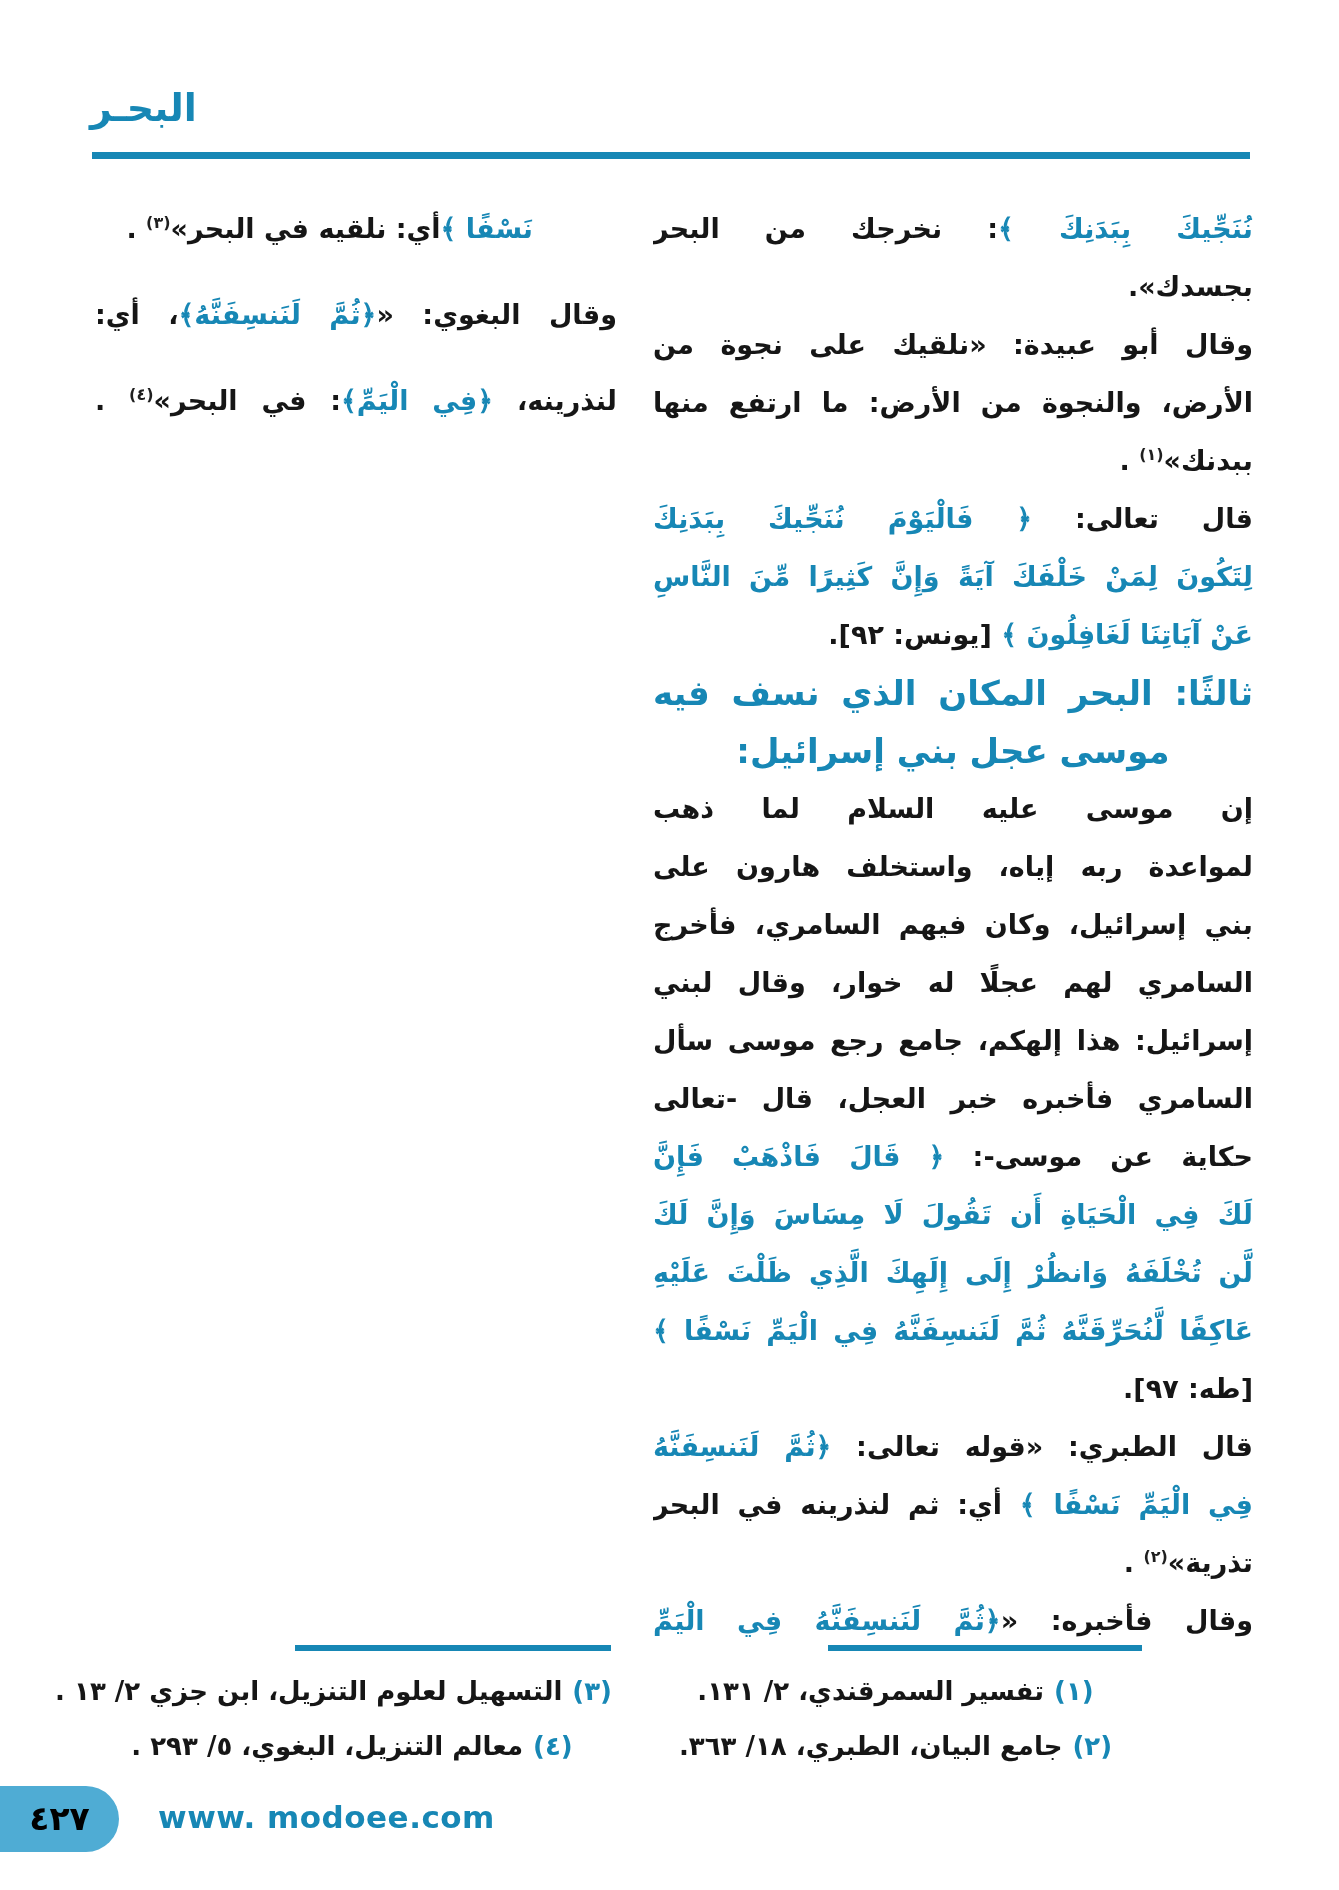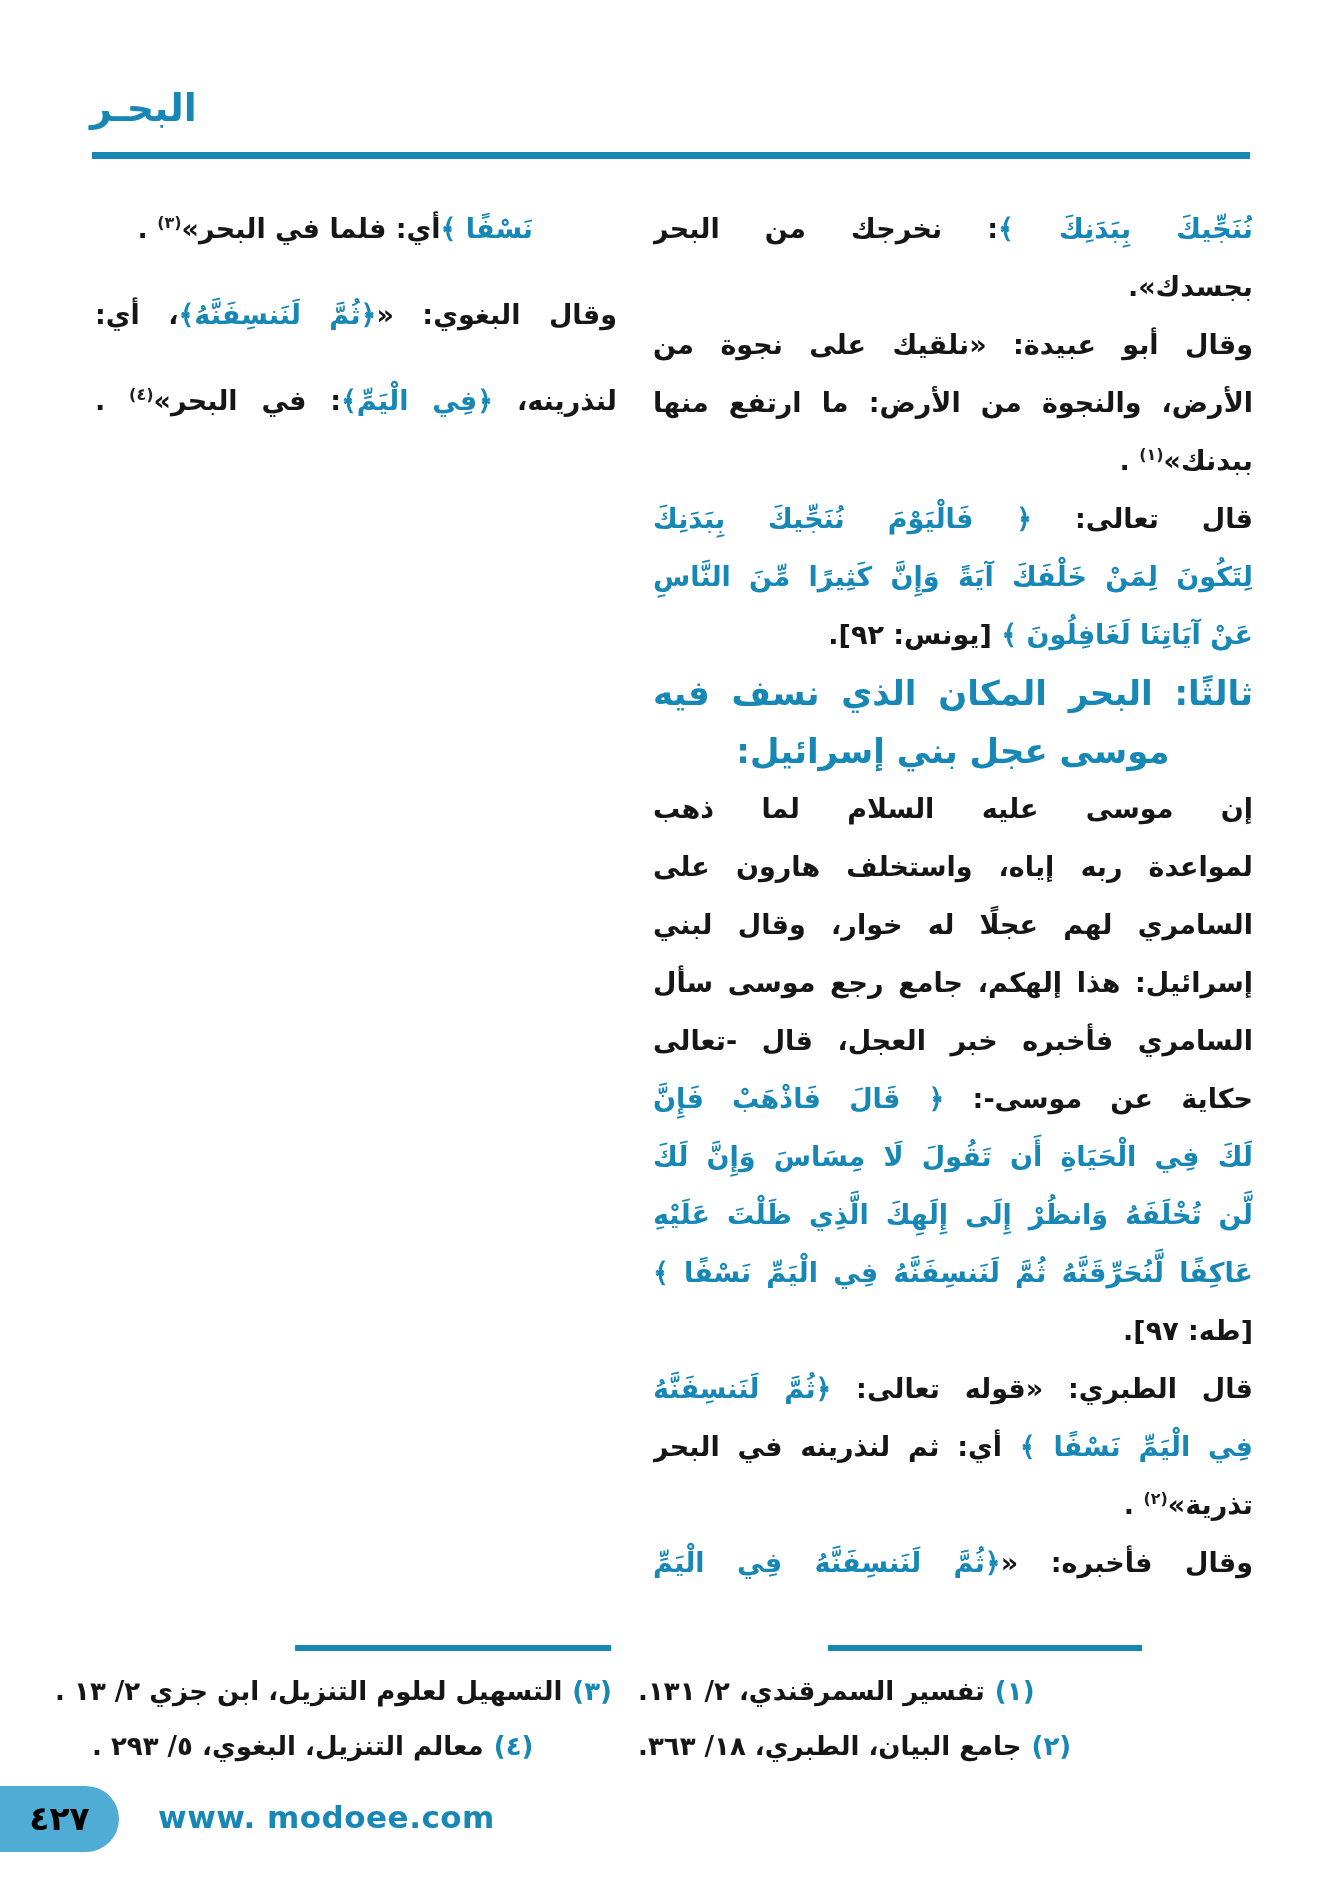--- a/index.html
+++ b/index.html
@@ -54,21 +54,21 @@
     font-size:16px;color:#1f1f1f;vertical-align:super;line-height:0;
     letter-spacing:1px;
   }
   
   .fn-sep{position:absolute;height:6px;background:var(--teal);}
   .fn-sep-right{left:828px;top:1645px;width:314px;}
   .fn-sep-left{left:295px;top:1645px;width:316px;}
   .footnotes{
     position:absolute;top:1664px;
     font-size:26px;font-weight:700;
-    text-align:left;direction:rtl;
+    text-align:center;direction:rtl;
   }
   .footnotes-right{right:186px;width:515px;}
   .footnotes-left{right:727px;width:520px;}
   .fn-row{height:55px;line-height:55px;white-space:nowrap;}
   .fn-marker{color:var(--teal);margin-left:10px;}
   .fn-text{color:var(--ink);}
   
   .page-tab{
     position:absolute;left:0;top:1786px;width:119px;height:66px;
     background:var(--tab);
@@ -99,36 +99,37 @@
       <div class="line stretch"><span class="seg-body">وقال أبو عبيدة: «نلقيك على نجوة من</span></div>
       <div class="line stretch"><span class="seg-body">الأرض، والنجوة من الأرض: ما ارتفع منها</span></div>
       <div class="line right"><span class="seg-body">ببدنك»</span><sup class="seg-sup">(١)</sup><span class="seg-body"> .</span></div>
       <div class="line stretch"><span class="seg-body">قال تعالى: </span><span class="seg-quran">﴿ فَالْيَوْمَ نُنَجِّيكَ بِبَدَنِكَ</span></div>
       <div class="line stretch"><span class="seg-quran">لِتَكُونَ لِمَنْ خَلْفَكَ آيَةً وَإِنَّ كَثِيرًا مِّنَ النَّاسِ</span></div>
       <div class="line right"><span class="seg-quran">عَنْ آيَاتِنَا لَغَافِلُونَ ﴾ </span><span class="seg-body">[يونس: ٩٢].</span></div>
       <div class="line stretch"><span class="seg-heading">ثالثًا: البحر المكان الذي نسف فيه</span></div>
       <div class="line center"><span class="seg-heading">موسى عجل بني إسرائيل:</span></div>
       <div class="line stretch"><span class="seg-body">إن موسى عليه السلام لما ذهب</span></div>
       <div class="line stretch"><span class="seg-body">لمواعدة ربه إياه، واستخلف هارون على</span></div>
+      <div class="line stretch"><span class="seg-body">بني إسرائيل، وكان فيهم السامري، فأخرج</span></div>
       <div class="line stretch"><span class="seg-body">السامري لهم عجلًا له خوار، وقال لبني</span></div>
       <div class="line stretch"><span class="seg-body">إسرائيل: هذا إلهكم، جامع رجع موسى سأل</span></div>
       <div class="line stretch"><span class="seg-body">السامري فأخبره خبر العجل، قال -تعالى</span></div>
       <div class="line stretch"><span class="seg-body">حكاية عن موسى-: </span><span class="seg-quran">﴿ قَالَ فَاذْهَبْ فَإِنَّ</span></div>
       <div class="line stretch"><span class="seg-quran">لَكَ فِي الْحَيَاةِ أَن تَقُولَ لَا مِسَاسَ وَإِنَّ لَكَ مَوْعِدًا</span></div>
       <div class="line stretch"><span class="seg-quran">لَّن تُخْلَفَهُ وَانظُرْ إِلَى إِلَهِكَ الَّذِي ظَلْتَ عَلَيْهِ</span></div>
       <div class="line stretch"><span class="seg-quran">عَاكِفًا لَّنُحَرِّقَنَّهُ ثُمَّ لَنَنسِفَنَّهُ فِي الْيَمِّ نَسْفًا ﴾</span></div>
       <div class="line right"><span class="seg-body">[طه: ٩٧].</span></div>
       <div class="line stretch"><span class="seg-body">قال الطبري: «قوله تعالى: </span><span class="seg-quran">﴿ثُمَّ لَنَنسِفَنَّهُ</span></div>
       <div class="line stretch"><span class="seg-quran">فِي الْيَمِّ نَسْفًا ﴾ </span><span class="seg-body">أي: ثم لنذرينه في البحر</span></div>
       <div class="line right"><span class="seg-body">تذرية»</span><sup class="seg-sup">(٢)</sup><span class="seg-body"> .</span></div>
       <div class="line stretch"><span class="seg-body">وقال فأخبره: «</span><span class="seg-quran">﴿ثُمَّ لَنَنسِفَنَّهُ فِي الْيَمِّ</span></div>
     </div>
 
   <div class="col col-left">
-      <div class="line right" style="padding-right: 84px;"><span class="seg-quran">نَسْفًا ﴾</span><span class="seg-body">أي: فلما في البحر»</span><sup class="seg-sup">(٣)</sup><span class="seg-body"> .</span></div>
+      <div class="line right" style="padding-right: 84px;"><span class="seg-quran">نَسْفًا ﴾</span><span class="seg-body">أي: نلقيه في البحر»</span><sup class="seg-sup">(٣)</sup><span class="seg-body"> .</span></div>
       <div class="line stretch"><span class="seg-body">وقال البغوي: «</span><span class="seg-quran">﴿ثُمَّ لَنَنسِفَنَّهُ﴾</span><span class="seg-body">، أي:</span></div>
       <div class="line stretch"><span class="seg-body">لنذرينه، </span><span class="seg-quran">﴿فِي الْيَمِّ﴾</span><span class="seg-body">: في البحر»</span><sup class="seg-sup">(٤)</sup><span class="seg-body"> .</span></div>
     </div>
 
   <div class="fn-sep fn-sep-right"></div>
   <div class="fn-sep fn-sep-left"></div>
 
   <div class="footnotes footnotes-right">
       <div class="fn-row"><span class="fn-marker">(١)</span><span class="fn-text">تفسير السمرقندي، ٢/ ١٣١.</span></div>
       <div class="fn-row"><span class="fn-marker">(٢)</span><span class="fn-text">جامع البيان، الطبري، ١٨/ ٣٦٣.</span></div>

